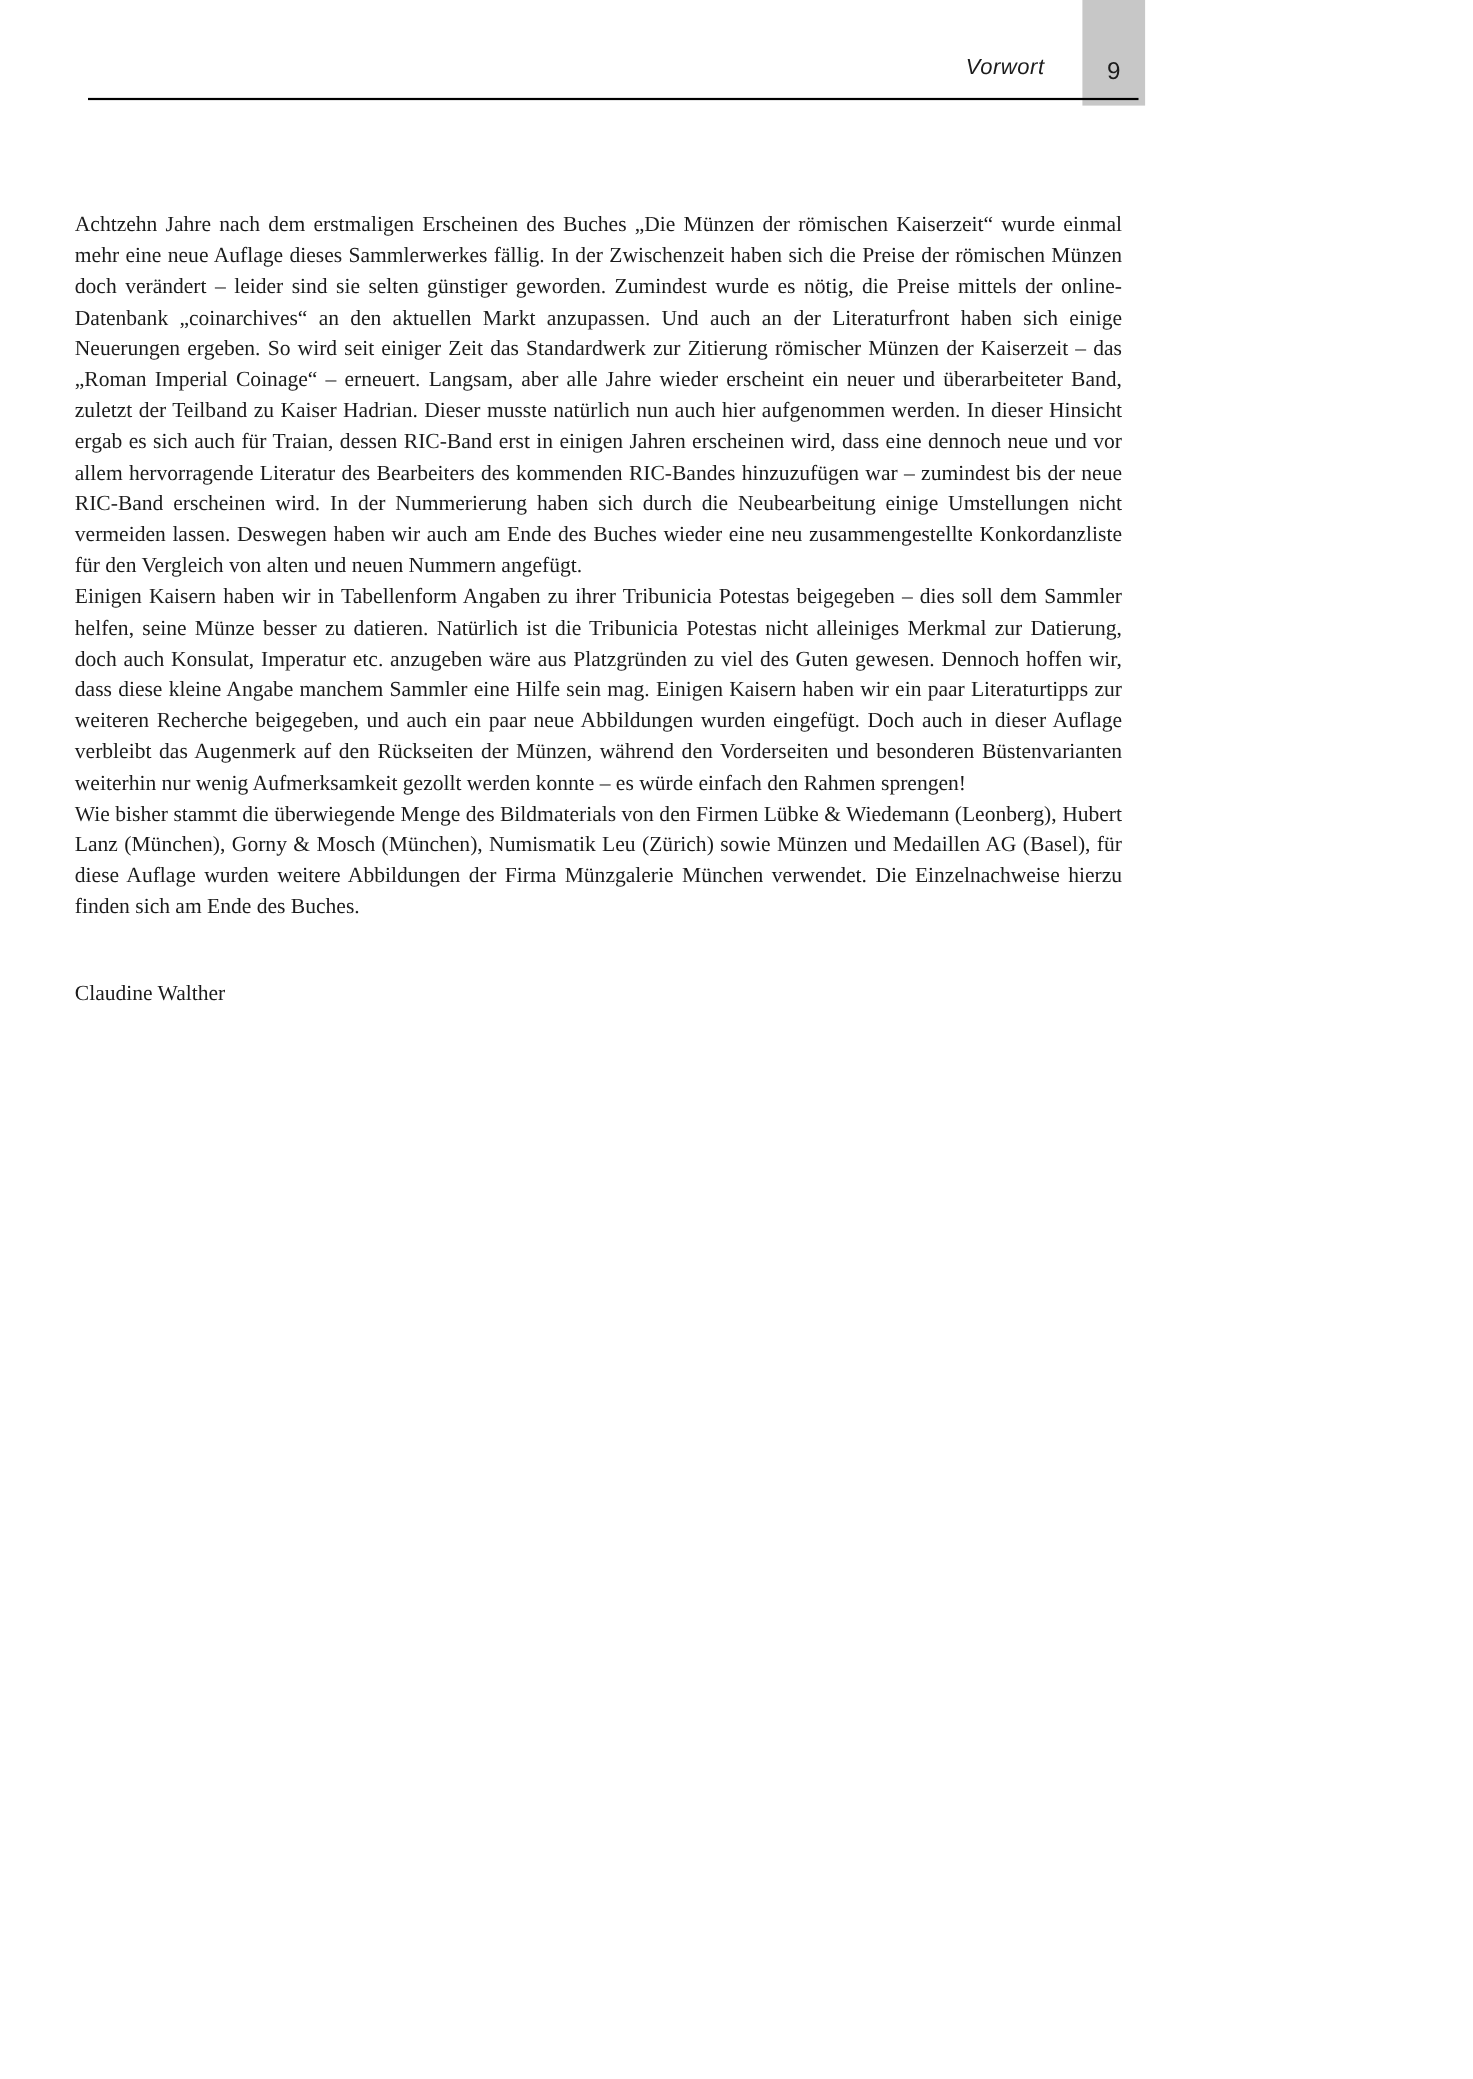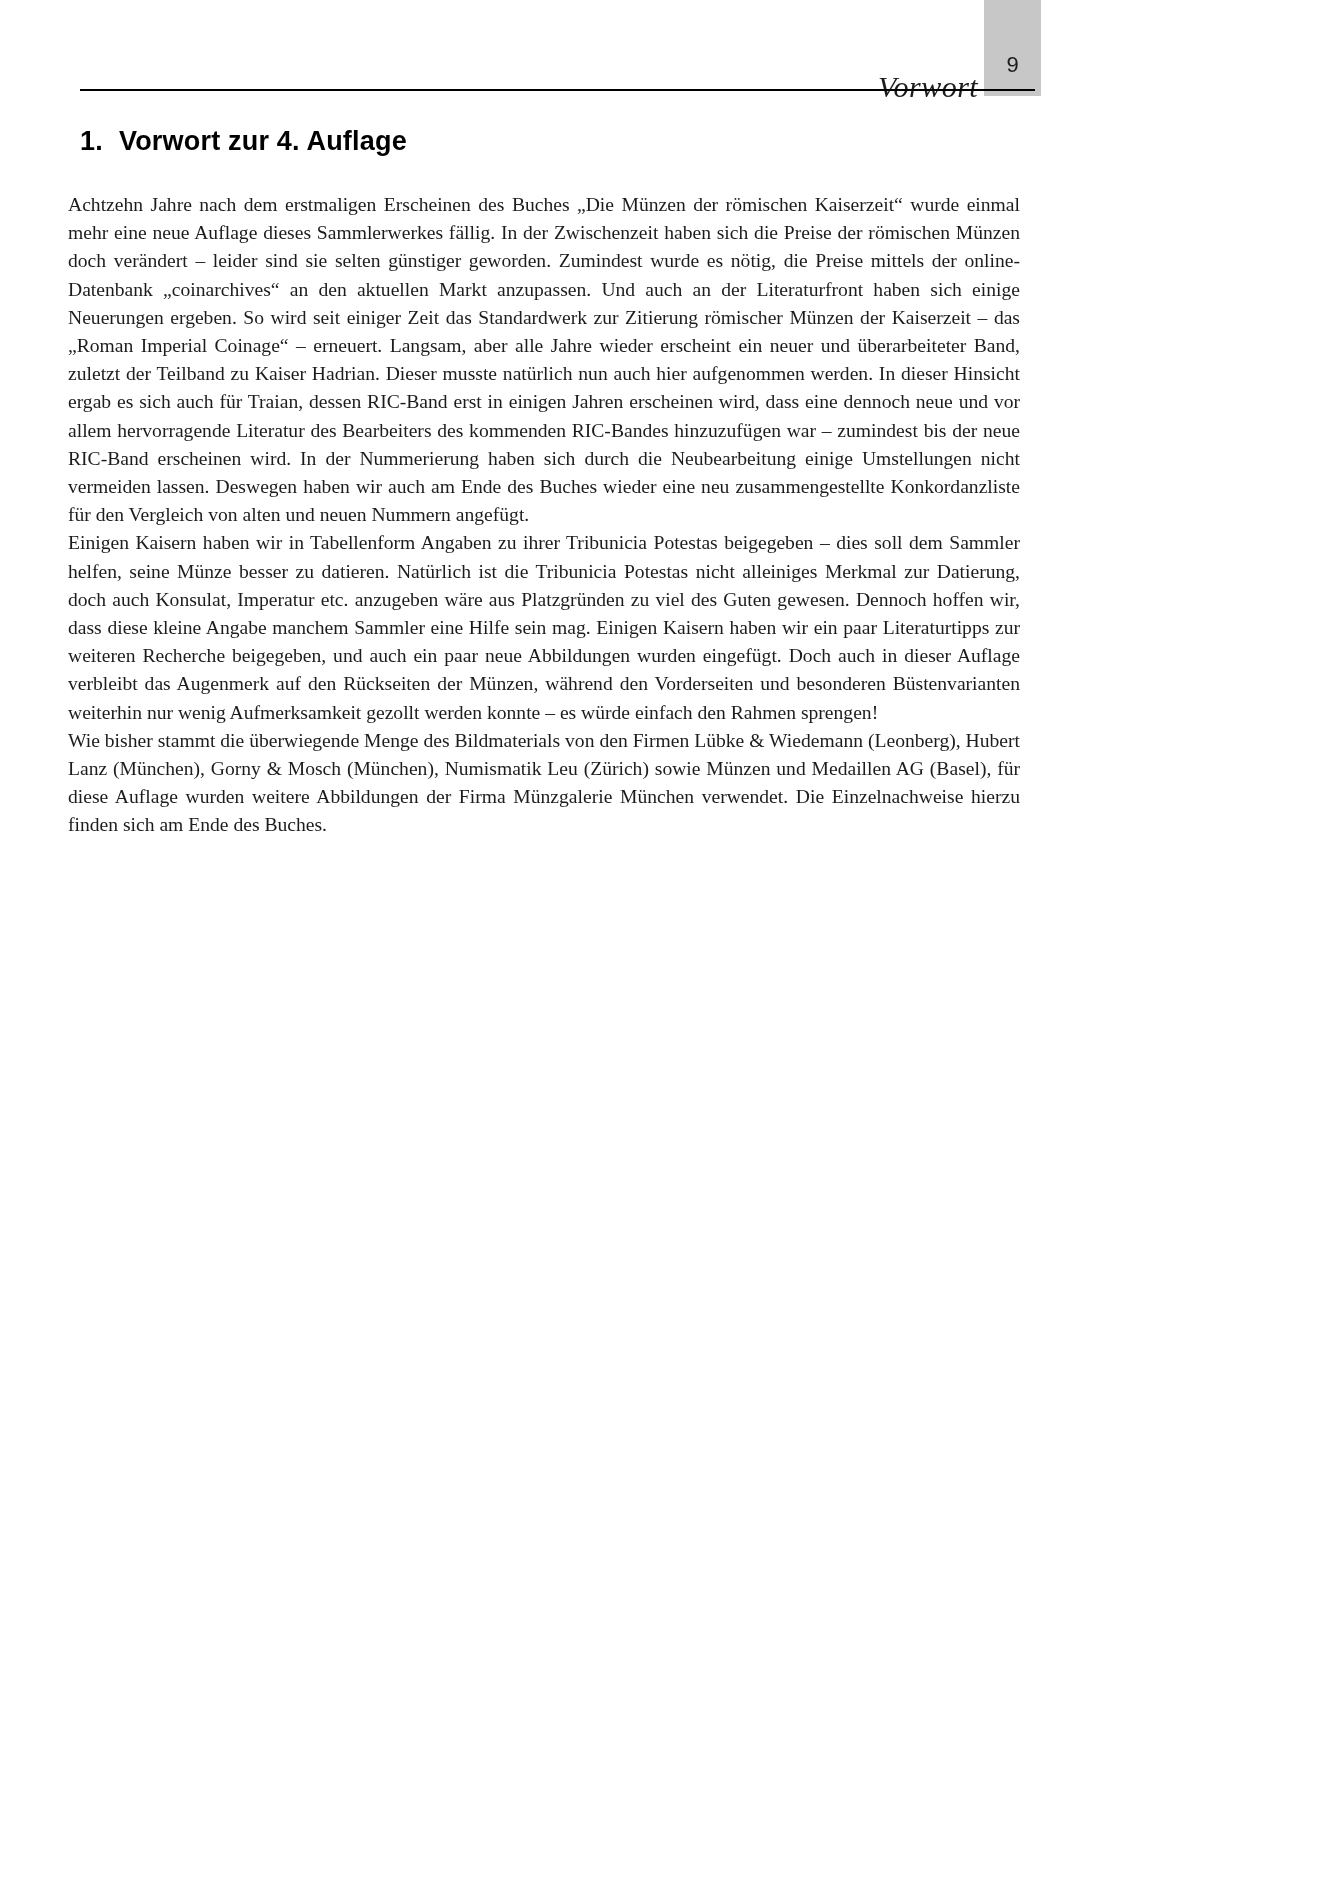--- a/index.html
+++ b/index.html
@@ -14,26 +14,25 @@
     background: #ffffff;
     font-family: "Liberation Serif", serif;
     color: #1c1c1c;
     overflow: hidden;
   }
   
   .running-title {
     position: absolute;
     top: 50px;
     left: 878px;
-    font-family: Liberation Serif, serif;
+    font-family: Liberation Sans, sans-serif;
     font-style: italic;
-    font-size: 30px;
+    font-size: 20px;
     letter-spacing: 0.5px;
     color: #1c1c1c;
-    margin-top: 20px;
   }
   .page-number-tab {
     position: absolute;
     top: 0;
     left: 984px;
     width: 57px;
     height: 96px;
     background: #c7c7c7;
     display: flex;
     align-items: flex-end;
@@ -100,26 +99,24 @@
 <div class="page">
 
   <span class="running-title">Vorwort</span>
 
   <div class="page-number-tab">
     <span class="page-number">9</span>
   </div>
 
   <div class="header-rule"></div>
 
-  <h1 class="chapter-heading">
-    <span class="heading-number">1.</span><span>Vorwort zur 4. Auflage</span>
-  </h1>
 
   <div class="body-text" lang="de">
     <p>Achtzehn Jahre nach dem erstmaligen Erscheinen des Buches „Die Münzen der römischen Kaiserzeit“ wurde einmal mehr eine neue Auflage dieses Sammlerwerkes fällig. In der Zwischenzeit haben sich die Preise der römischen Münzen doch verändert – leider sind sie selten günstiger geworden. Zumindest wurde es nötig, die Preise mittels der online-Datenbank „coinarchives“ an den aktuellen Markt anzupassen. Und auch an der Literaturfront haben sich einige Neuerungen ergeben. So wird seit einiger Zeit das Standardwerk zur Zitierung römischer Münzen der Kaiserzeit – das „Roman Imperial Coinage“ – erneuert. Langsam, aber alle Jahre wieder erscheint ein neuer und überarbeiteter Band, zuletzt der Teilband zu Kaiser Hadrian. Dieser musste natürlich nun auch hier aufgenommen werden. In dieser Hinsicht ergab es sich auch für Traian, dessen RIC-Band erst in einigen Jahren erscheinen wird, dass eine dennoch neue und vor allem hervorragende Literatur des Bearbeiters des kommenden RIC-Bandes hinzuzufügen war – zumindest bis der neue RIC-Band erscheinen wird. In der Nummerierung haben sich durch die Neubearbeitung einige Umstellungen nicht vermeiden lassen. Deswegen haben wir auch am Ende des Buches wieder eine neu zusammengestellte Konkordanzliste für den Vergleich von alten und neuen Nummern angefügt.</p>
     <p>Einigen Kaisern haben wir in Tabellenform Angaben zu ihrer Tribunicia Potestas beigegeben – dies soll dem Sammler helfen, seine Münze besser zu datieren. Natürlich ist die Tribunicia Potestas nicht alleiniges Merkmal zur Datierung, doch auch Konsulat, Imperatur etc. anzugeben wäre aus Platzgründen zu viel des Guten gewesen. Dennoch hoffen wir, dass diese kleine Angabe manchem Sammler eine Hilfe sein mag. Einigen Kaisern haben wir ein paar Literaturtipps zur weiteren Recherche beigegeben, und auch ein paar neue Abbildungen wurden eingefügt. Doch auch in dieser Auflage verbleibt das Augenmerk auf den Rückseiten der Münzen, während den Vorderseiten und besonderen Büstenvarianten weiterhin nur wenig Aufmerksamkeit gezollt werden konnte – es würde einfach den Rahmen sprengen!</p>
     <p>Wie bisher stammt die überwiegende Menge des Bildmaterials von den Firmen Lübke &amp; Wiedemann (Leonberg), Hubert Lanz (München), Gorny &amp; Mosch (München), Numismatik Leu (Zürich) sowie Münzen und Medaillen AG (Basel), für diese Auflage wurden weitere Abbildungen der Firma Münzgalerie München verwendet. Die Einzelnachweise hierzu finden sich am Ende des Buches.</p>
 
     <div class="signature">
+      <div>Claudine Walther</div>
     </div>
   </div>
 
 </div>
 
 </body></html>

